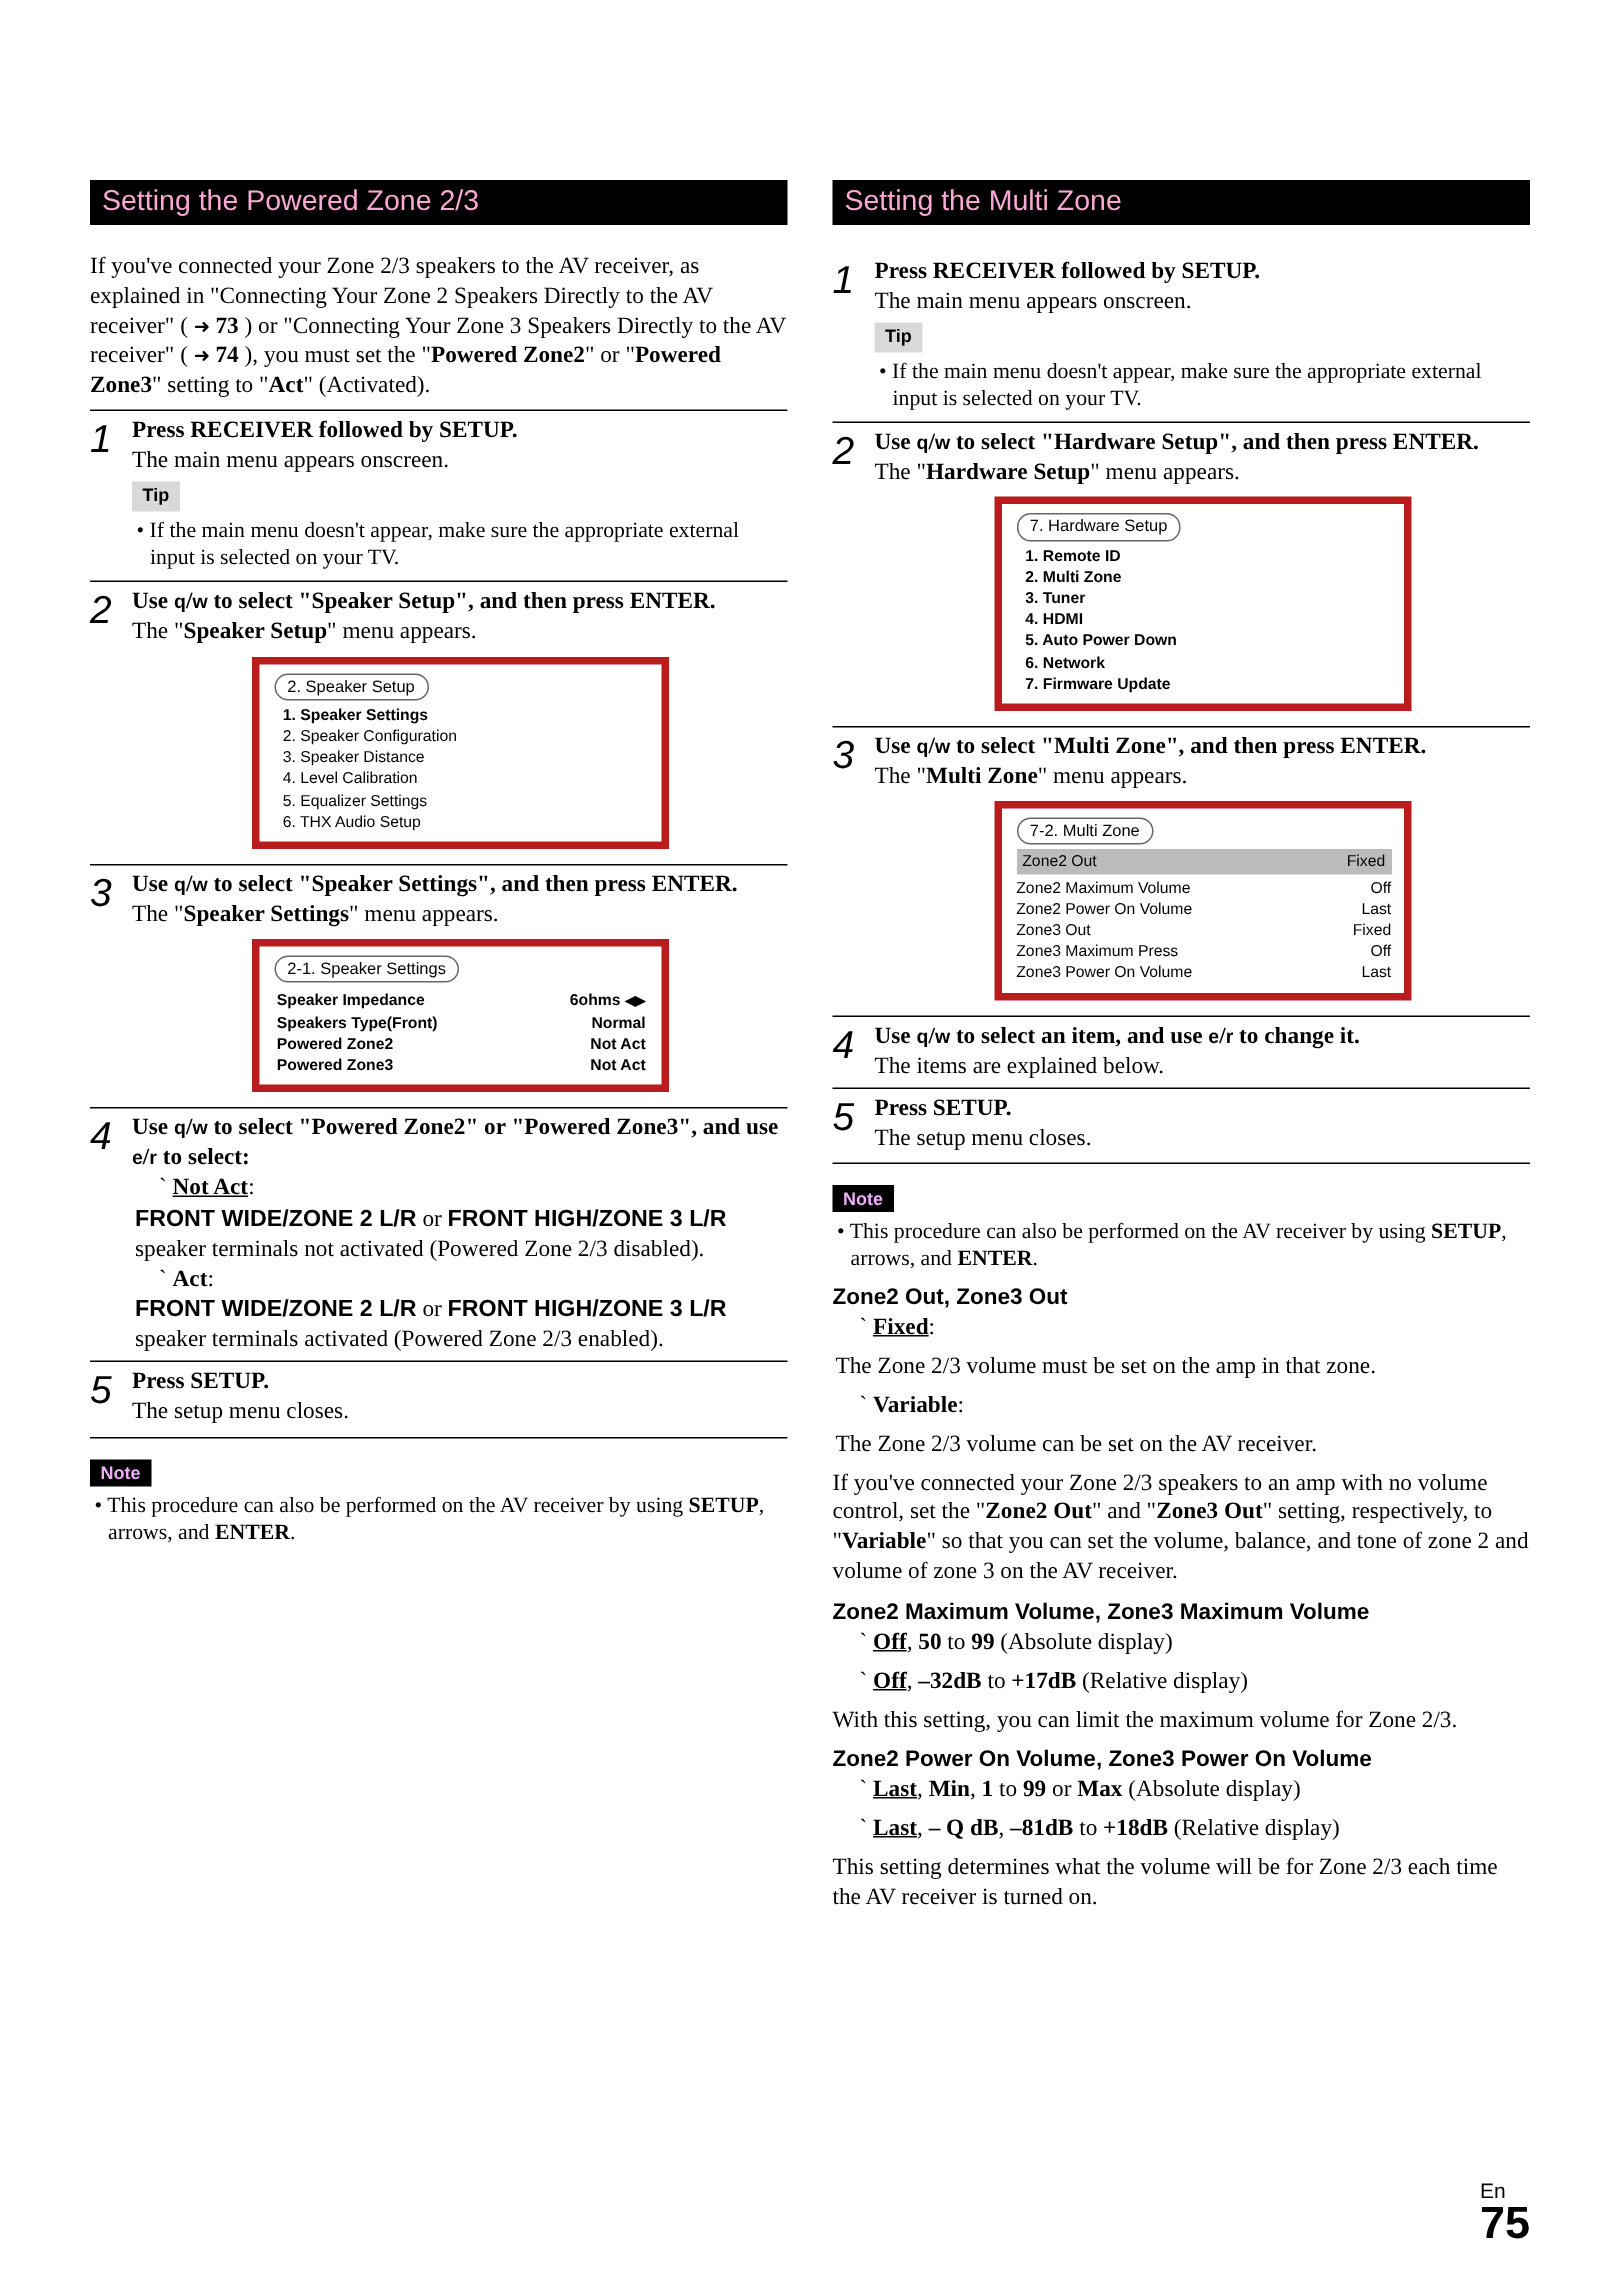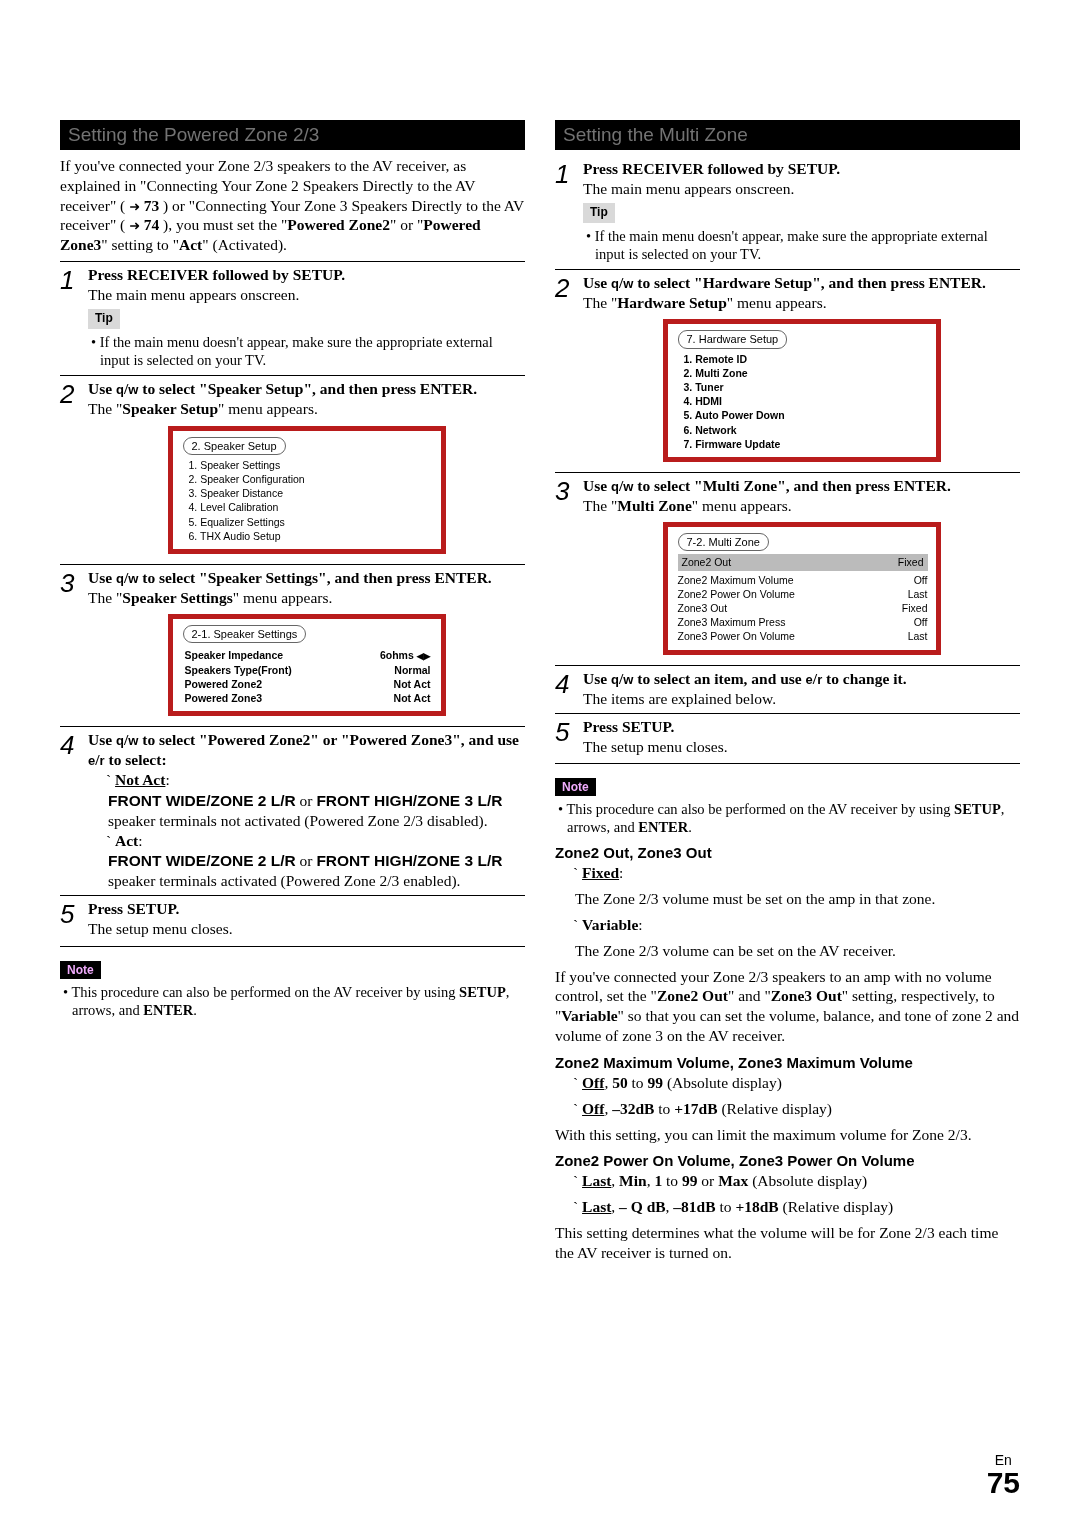--- a/index.html
+++ b/index.html
@@ -1,41 +1,41 @@
 <!DOCTYPE html>
 <html><head>
 <meta charset="utf-8">
 <style>
   body { font-family: "Times New Roman", serif; margin:0; padding:0; background:#fff; color:#000; width:1080px; }
   .page { padding: 120px 60px 40px; display:flex; gap:30px; }
   .col { flex:1; min-width:0; }
-  .section-header { background:#000; color:#737373; font-size:19px; font-weight:normal; padding:4px 8px; font-family:Arial, sans-serif; margin-bottom:6px; }
+  .section-header { background:#000; color:#f9a8d4; font-size:19px; font-weight:normal; padding:4px 8px; font-family:Arial, sans-serif; margin-bottom:18px; }
   .body-text { font-size:15.5px; line-height:1.28; margin:2px 0 6px; }
   .step-row { display:flex; align-items:flex-start; border-top:1px solid #000; padding-top:3px; margin-top:4px; }
   .step-num { font-style:italic; font-size:26px; font-family:Arial, sans-serif; width:28px; flex:none; line-height:1; padding-top:2px; }
   .step-body { flex:1; font-size:15.5px; line-height:1.3; }
   .step-body .b { font-weight:bold; }
   .last-step-border { border-bottom:1px solid #000; padding-bottom:6px; margin-bottom:8px; }
   .tip-box { display:inline-block; background:#d9d9d9; font-family:Arial, sans-serif; font-size:12px; font-weight:bold; padding:2px 7px; margin:4px 0 2px; }
   .note-box { display:inline-block; background:#000; color:#f0abfc; font-family:Arial, sans-serif; font-size:12px; font-weight:bold; padding:2px 7px; margin:6px 0 2px; }
   .bullet { font-size:14.5px; line-height:1.25; margin:2px 0 2px 12px; text-indent:-9px; }
   .bullet::before { content:"• "; }
   .menu-box { border:5px solid #b91c1c; padding:6px 8px 6px 10px; font-family:Arial, sans-serif; font-size:11px; width:250px; margin:6px auto; background:#fff; }
   .menu-title { border:1px solid #666; border-radius:9px; padding:1px 8px; display:inline-block; margin-bottom:3px; font-size:11px; }
   .menu-list { margin:0; padding-left:6px; }
   .menu-list li { list-style:none; font-size:10.5px; line-height:1.35; }
   .menu-row { display:flex; justify-content:space-between; font-size:10.5px; line-height:1.35; }
   .menu-section { background:#bbb; padding:1px 4px; font-size:10.5px; margin-bottom:2px; }
   .glyph { font-family:Arial, sans-serif; font-size:13px; }
   .pageref { font-family:Arial, sans-serif; font-size:13px; }
-  .page-num { position:fixed; bottom:30px; right:60px; text-align:center; }
+  .page-num { position:fixed; bottom:30px; right:60px; text-align:left; }
   .page-num .en { font-size:14px; font-family:Arial, sans-serif; }
   .page-num .n { font-size:30px; font-family:Arial, sans-serif; font-weight:bold; line-height:1; }
   .sub-heading { font-family:Arial, sans-serif; font-weight:bold; font-size:15px; margin:8px 0 2px; }
-  .indented { margin-left:20px; }
+  .indented { margin-left:2px; }
   .hanging { margin-left:28px; text-indent:-10px; }
 </style>
 </head>
 <body>
 
 <div class="page">
 
   <div class="col">
     <div class="section-header">Setting the Powered Zone 2/3</div>
     <p class="body-text">
@@ -57,21 +57,21 @@
     </div>
 
     <div class="step-row">
       <div class="step-num">2</div>
       <div class="step-body">
         <div><span class="b">Use </span><span class="glyph b">q</span><span class="b">/</span><span class="glyph b">w</span><span class="b"> to select "Speaker Setup", and then press ENTER.</span></div>
         <div><span>The "</span><b>Speaker Setup</b><span>" menu appears.</span></div>
         <div class="menu-box">
           <span class="menu-title">2.   Speaker Setup</span>
           <ul class="menu-list">
-            <li style="font-weight:normal">1.   Speaker Settings</li>
+            <li style="font-weight:bold">1.   Speaker Settings</li>
             <li>2.   Speaker Configuration</li>
             <li>3.   Speaker Distance</li>
             <li>4.   Level Calibration</li>
             <li>5.   Equalizer Settings</li>
             <li>6.   THX Audio Setup</li>
           </ul>
         </div>
       </div>
     </div>
 

